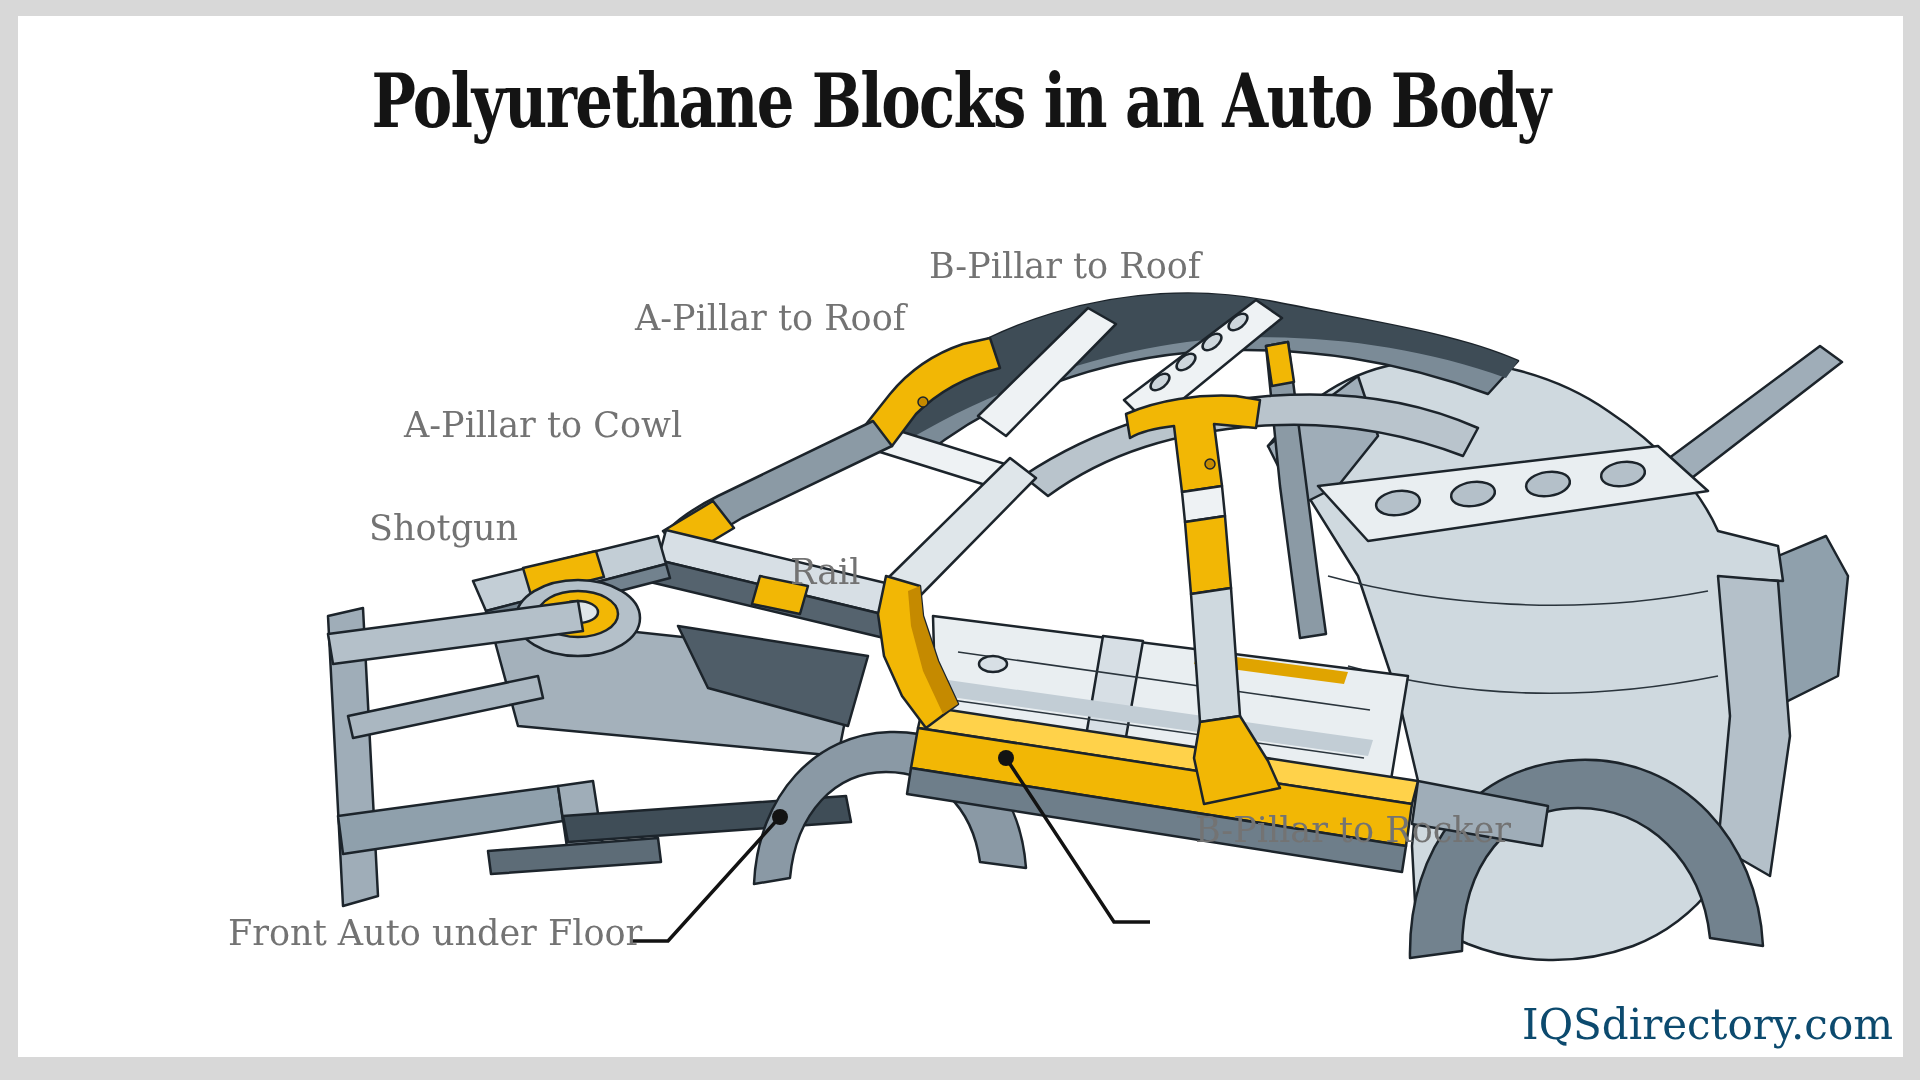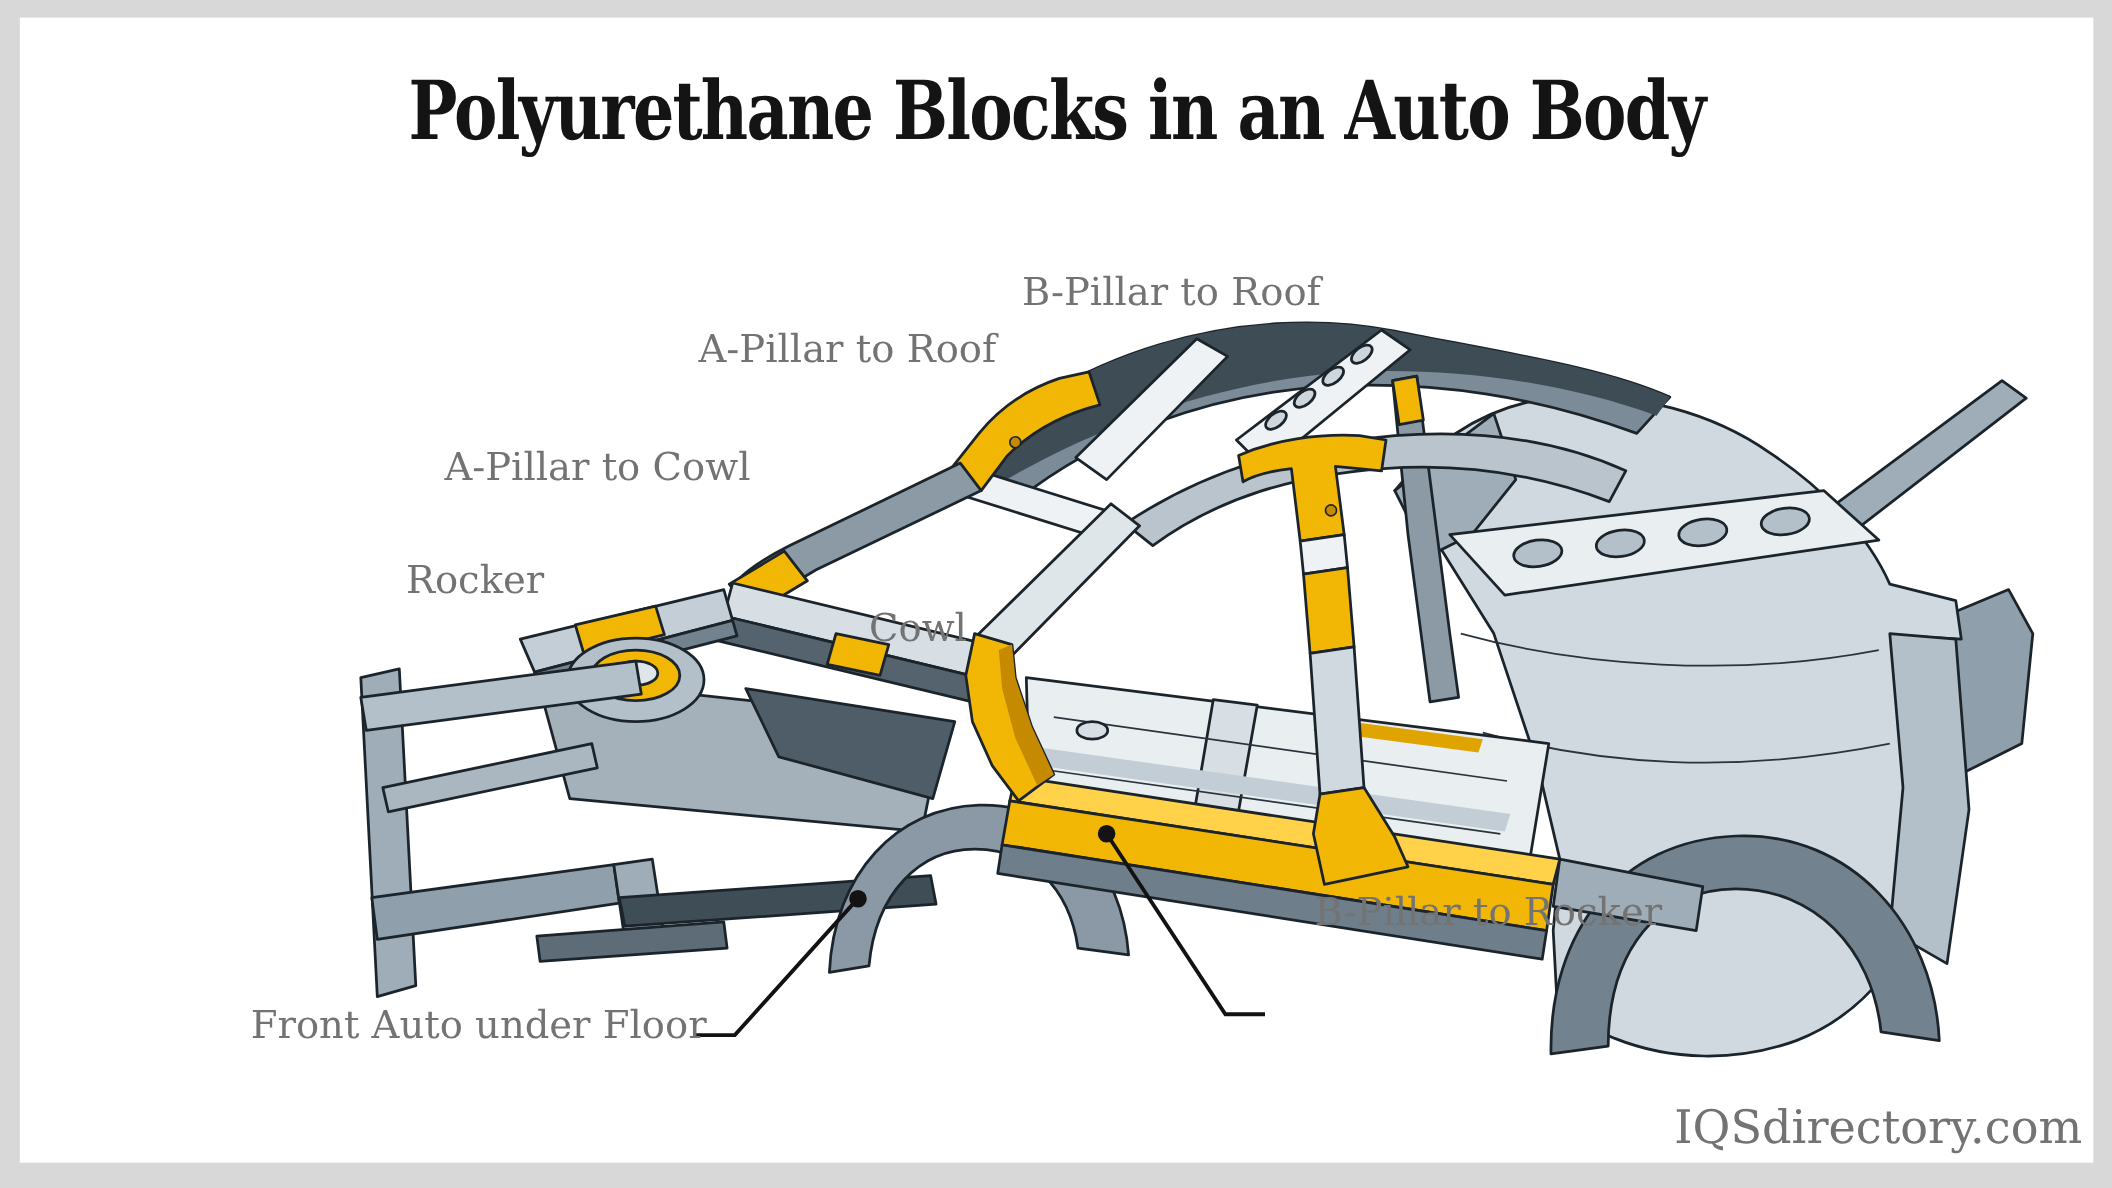--- a/index.html
+++ b/index.html
@@ -22,21 +22,21 @@
     transform:scaleX(0.80);
     white-space:nowrap;
   }
   .lbl{
     position:absolute;
     font-size:35px;color:#737373;line-height:1.05;
     white-space:nowrap;
   }
   .watermark{
     position:absolute;right:10px;top:984px;
-    font-size:42px;color:#737373;white-space:nowrap;
+    font-size:42px;color:#0c4a6e;white-space:nowrap;
   }
   svg{position:absolute;left:0;top:0;}
   .outl{stroke:#1c242b;stroke-width:2.5;stroke-linejoin:round;}
   .thin{stroke:#2a343c;stroke-width:1.6;fill:none;}
   .leader{stroke:#121212;stroke-width:3.5;fill:none;}
 </style>
 </head>
 <body>
 
 <div class="canvas">
@@ -195,20 +195,20 @@
         <path class="leader" d="M988,742 L1096,906 L1132,906"></path>
         <circle cx="988" cy="742" r="8" fill="#131313"></circle>
       </g>
     </svg>
 
     <div class="title">Polyurethane Blocks in an Auto Body</div>
 
     <div class="lbl" style="left:911px;top:232px;">B-Pillar to Roof</div>
     <div class="lbl" style="left:386px;top:391px;">A-Pillar to Cowl</div>
     <div class="lbl" style="left:617px;top:284px;">A-Pillar to Roof</div>
-    <div class="lbl" style="left:351px;top:494px;">Rocker</div>
-    <div class="lbl" style="left:772px;top:538px;">Cowl</div>
+    <div class="lbl" style="left:351px;top:494px;">Shotgun</div>
+    <div class="lbl" style="left:772px;top:538px;">Rail</div>
     <div class="lbl" style="left:1177px;top:796px;">B-Pillar to Rocker</div>
     <div class="lbl" style="left:210px;top:899px;">Front Auto under Floor</div>
 
     <div class="watermark">IQSdirectory.com</div>
   </div>
 </div>
 
 </body></html>

